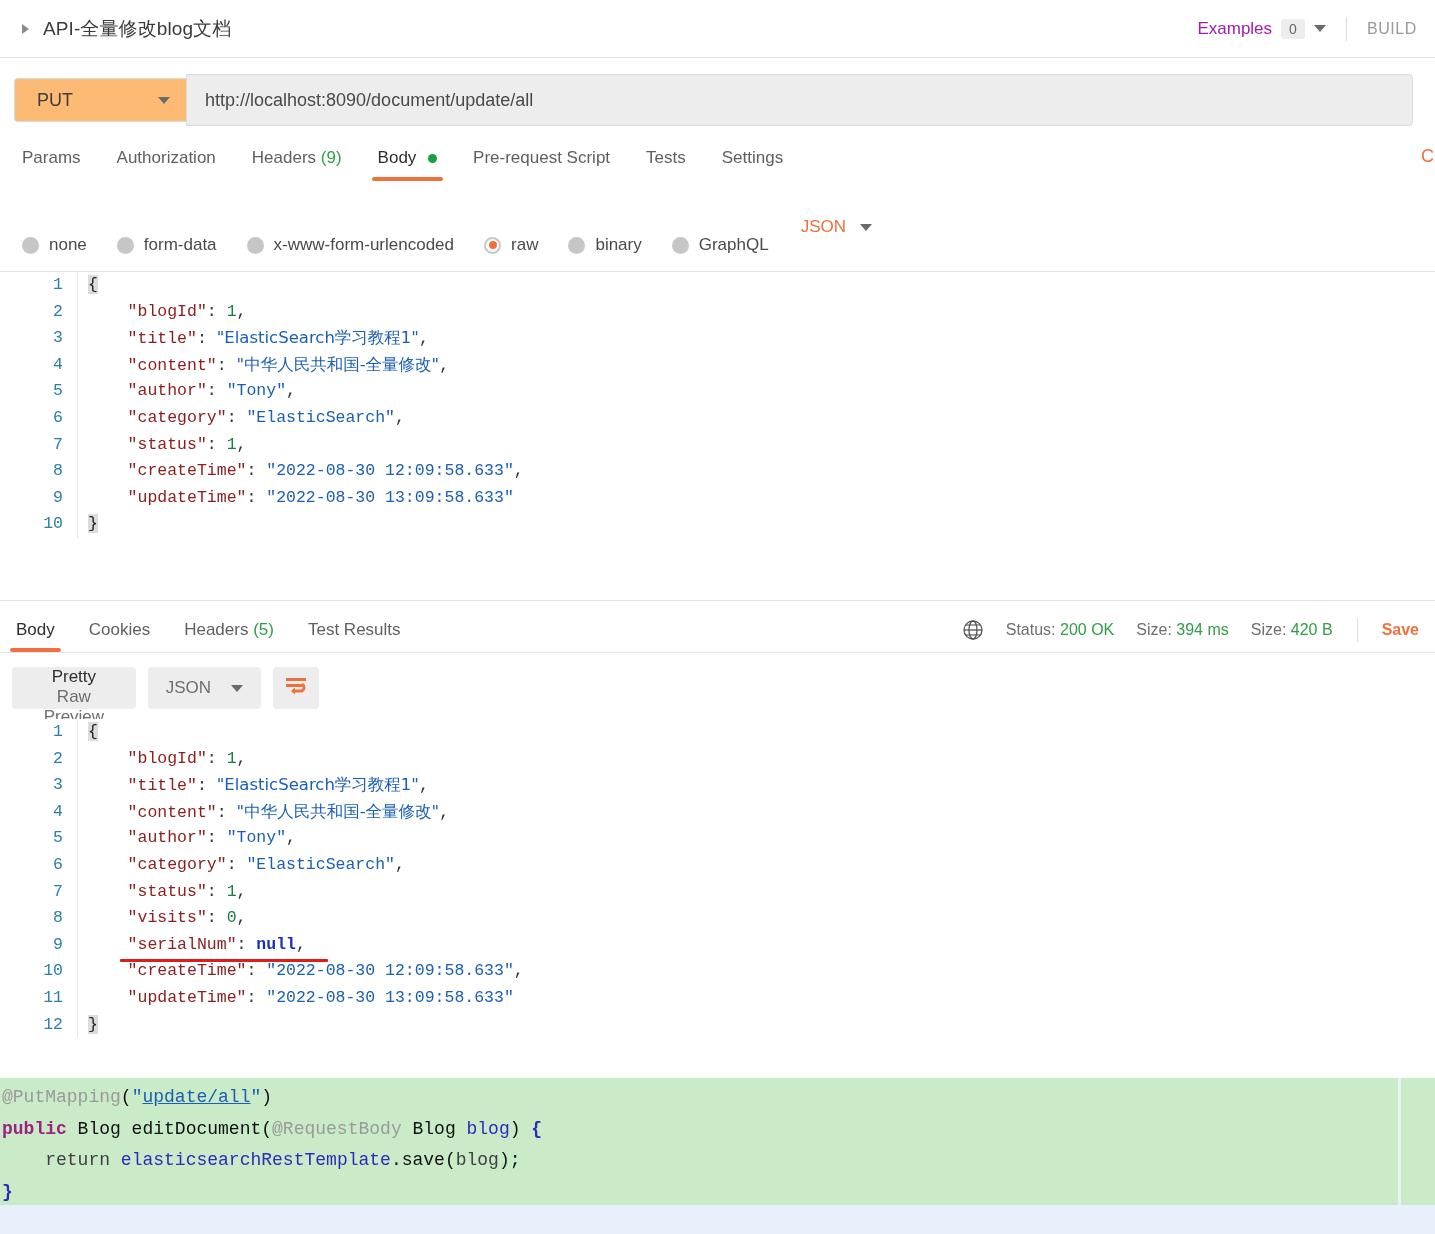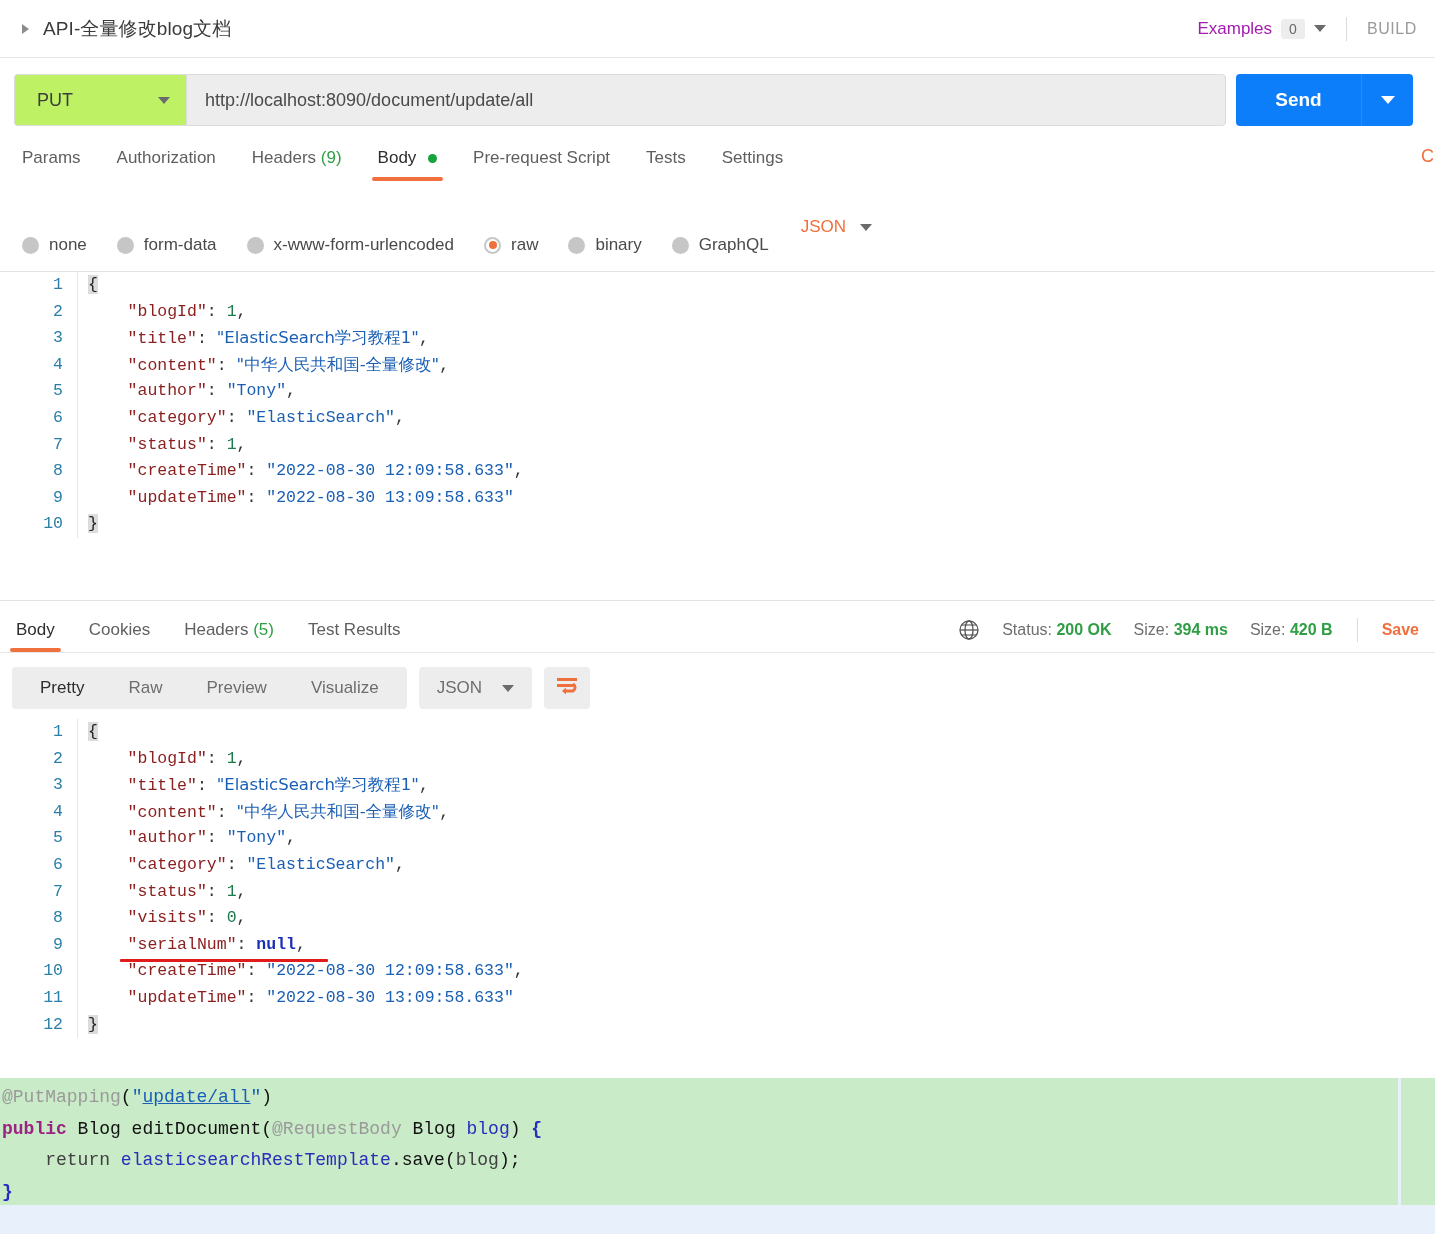--- a/index.html
+++ b/index.html
@@ -33,21 +33,21 @@
   .caret-down {
     width: 0; height: 0; border-top: 7px solid #6b6b6b;
     border-left: 6px solid transparent; border-right: 6px solid transparent;
   }
   .vdivide { width: 1px; height: 24px; background: #dcdcdc; margin: 0 20px; }
   .build-label { font-size: 16px; color: #9a9a9a; letter-spacing: .6px; }
 
   
   .urlbar { display: flex; align-items: center; padding: 16px 22px 0 14px; }
   .method-select {
-    width: 172px; height: 52px; background: #bef264;
+    width: 172px; height: 44px; background: #fdba74;
     border: 1px solid #dcdcdc; border-right: none;
     border-radius: 4px 0 0 4px;
     display: flex; align-items: center; justify-content: space-between;
     padding: 0 16px 0 22px;
   }
   .method-text { font-size: 18px; color: #3d3d3d; }
   .method-caret {
     width: 0; height: 0; border-top: 7px solid #6b6b6b;
     border-left: 6px solid transparent; border-right: 6px solid transparent;
   }
@@ -143,29 +143,29 @@
   }
   .resp-tab.active { color: #2e2e2e; }
   .resp-tab.active::after {
     content: ""; position: absolute; left: -6px; right: -6px; bottom: 0;
     height: 4px; background: #f0703d; border-radius: 2px;
   }
   .resp-meta {
     margin-left: auto; display: flex; align-items: center; gap: 22px; padding-bottom: 10px;
   }
   .meta-item { font-size: 16px; color: #6e6e6e; white-space: nowrap; }
-  .meta-val { color: #2f9e44; font-weight: bold; }
+  .meta-val { color: #2f9e44; }
   .save-link { font-size: 16px; color: #f0703d; font-weight: bold; cursor: pointer; }
   .globe { width: 22px; height: 22px; }
 
   
   .fmt-bar { display: flex; align-items: center; gap: 12px; padding: 14px 0 10px 12px; }
   .seg {
     background: #ededed; border-radius: 4px; display: flex; align-items: center;
-    height: 42px; padding: 0 6px;
+    height: 42px; padding: 0 6px; flex-direction: column;
   }
   .seg-item {
     font-size: 17px; color: #6e6e6e; padding: 0 22px; cursor: pointer; white-space: nowrap;
   }
   .seg-item.active { color: #2e2e2e; }
   .fmt-select {
     background: #ededed; border-radius: 4px; height: 42px;
     display: flex; align-items: center; gap: 20px; padding: 0 18px; cursor: pointer;
   }
   .fmt-select span { font-size: 17px; color: #6e6e6e; }
@@ -222,26 +222,20 @@
     <div class="build-label">BUILD</div>
   </div>
 
   <div class="urlbar">
     <div class="method-select">
       <span class="method-text">PUT</span>
       <span class="method-caret"></span>
     </div>
     <div class="url-input-box">
       <span class="url-text">http://localhost:8090/document/update/all</span>
-    </div>
-    <div class="send-group">
-      <div class="send-btn">Send</div>
-      <div class="send-caret-btn">
-        <span class="send-caret"></span>
-      </div>
     </div>
   </div>
 
   <div class="req-tabs">
     <div class="req-tab">
       <span>Params</span>
     </div>
     <div class="req-tab">
       <span>Authorization</span>
     </div>

